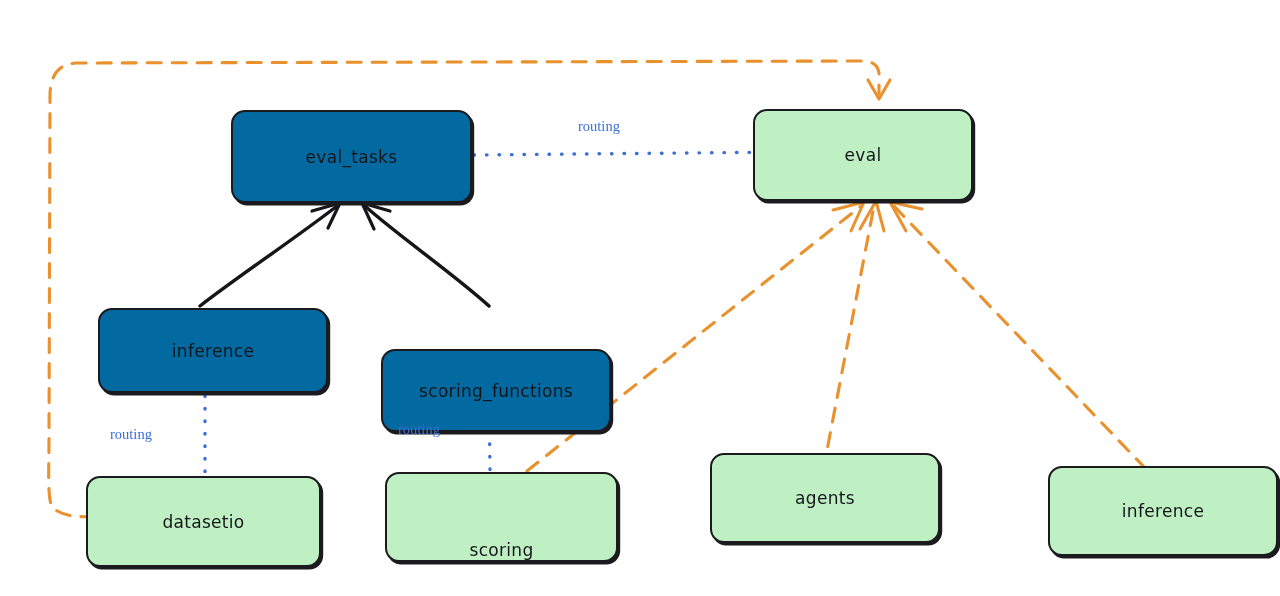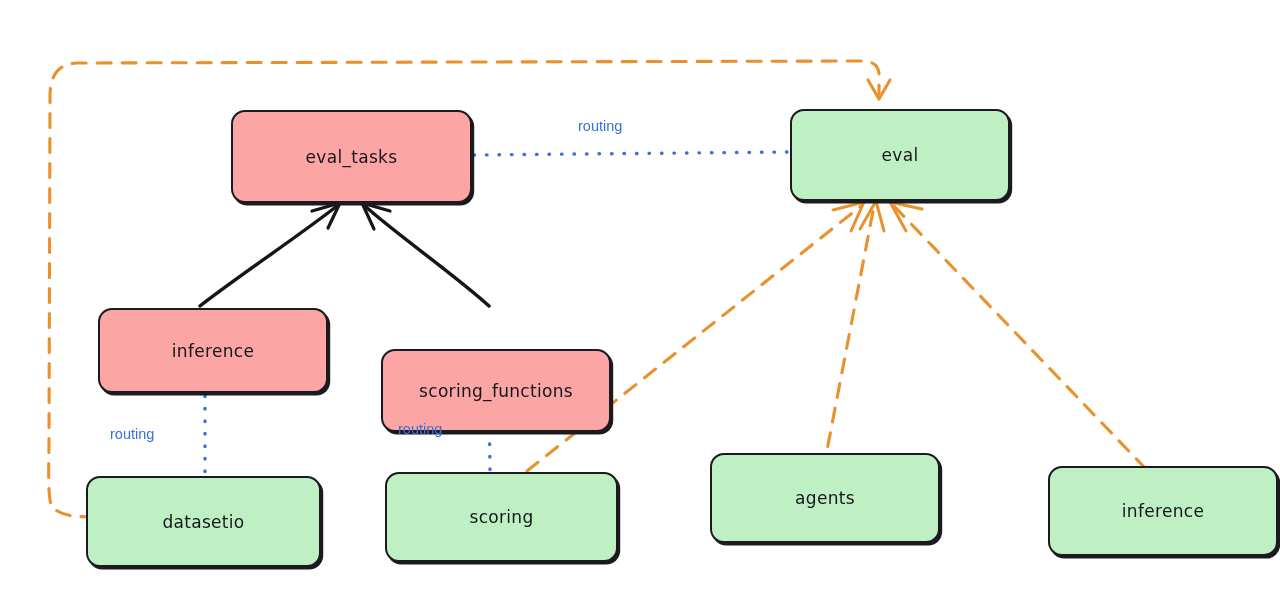--- a/index.html
+++ b/index.html
@@ -40,26 +40,26 @@
   }
   .node .node-label {
     font-family: "DejaVu Sans", sans-serif;
     font-size: 17px;
     letter-spacing: 0.3px;
     color: #16161a;
     text-align: center;
     white-space: nowrap;
     user-select: none;
   }
-  .node.api   { background: #fca5a5; }
+  .node.api   { background: #0369a1; }
   .node.provider { background: #bff0c4; }
 
   .edge-label {
     position: absolute;
-    font-family: Liberation Sans, sans-serif;
+    font-family: Liberation Serif, serif;
     font-size: 14.5px;
     color: #3a6fd8;
     white-space: nowrap;
     user-select: none;
   }
 </style>
 </head>
 <body>
 
 <div id="canvas">
@@ -110,37 +110,37 @@
 
     <g>
       <path d="M489,394 L490,470" fill="none" stroke="#3a6fd8" stroke-width="3.4" stroke-linecap="round" stroke-dasharray="0.5 12"></path>
     </g>
   </svg>
 
   <div class="node api" style="left:231px; top:110px; width:241px; height:93px;">
     <span class="node-label">eval_tasks</span>
   </div>
 
-  <div class="node provider" style="left:790px; top:109px; width:220px; height:92px;">
+  <div class="node provider" style="left:753px; top:109px; width:220px; height:92px;">
     <span class="node-label">eval</span>
   </div>
 
   <div class="node api" style="left:98px; top:308px; width:230px; height:85px;">
     <span class="node-label">inference</span>
   </div>
 
   <div class="node api" style="left:381px; top:309px; width:230px; height:83px;margin-top:40px;">
     <span class="node-label">scoring_functions</span>
   </div>
 
   <div class="node provider" style="left:86px; top:476px; width:235px; height:91px;">
     <span class="node-label">datasetio</span>
   </div>
 
-  <div class="node provider" style="left:385px; top:472px; width:233px; height:90px;">
+  <div class="node provider" style="left:385px; top:472px; width:233px; height:90px;align-items:flex-end;">
     <span class="node-label">scoring</span>
   </div>
 
   <div class="node provider" style="left:710px; top:453px; width:230px; height:90px;">
     <span class="node-label">agents</span>
   </div>
 
   <div class="node provider" style="left:1025px; top:466px; width:230px; height:90px;margin-left:23px;">
     <span class="node-label">inference</span>
   </div>

